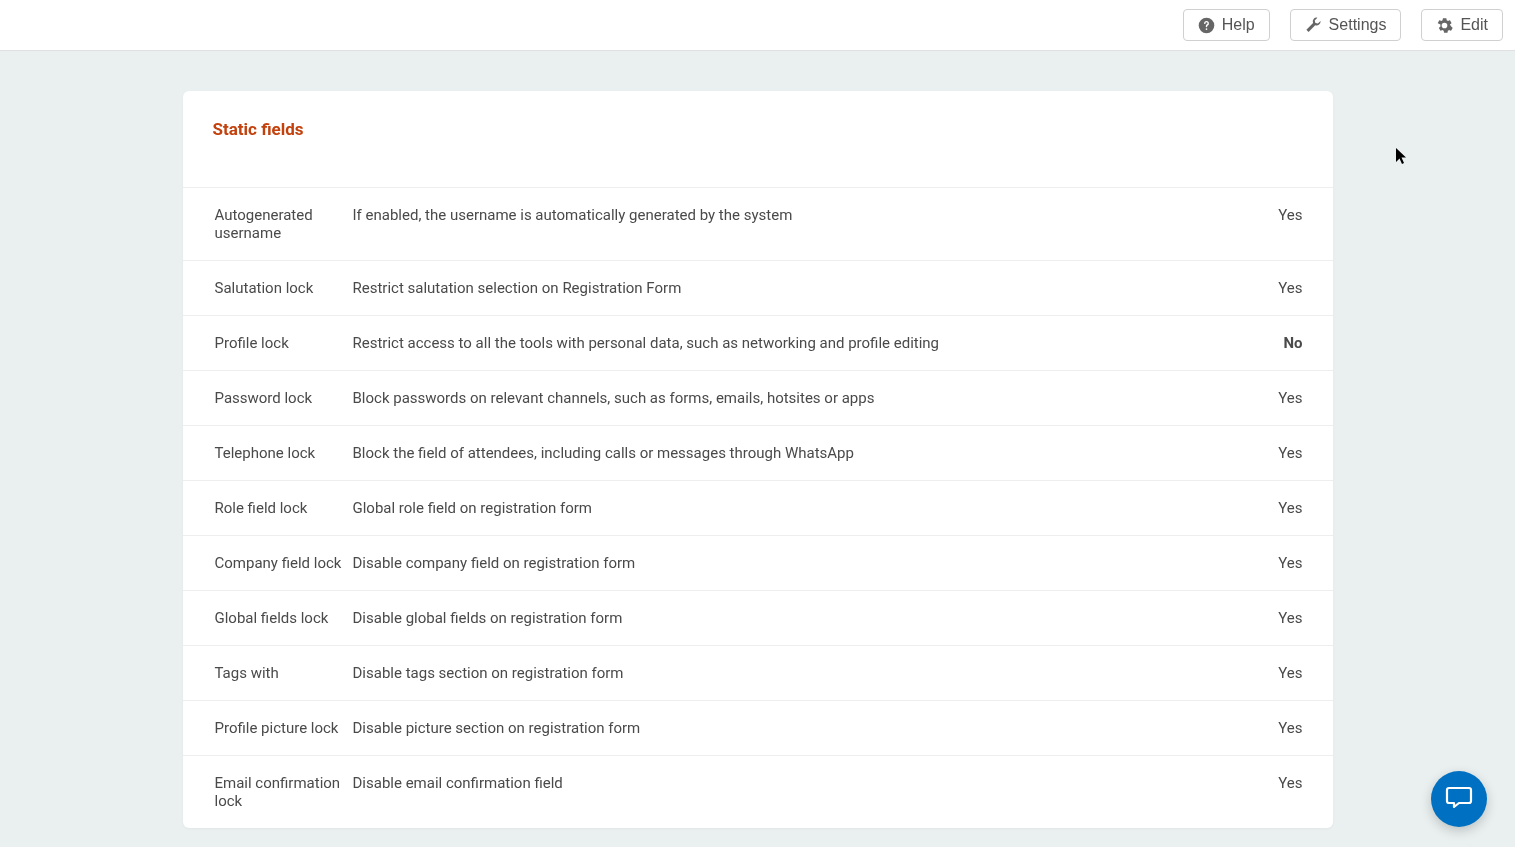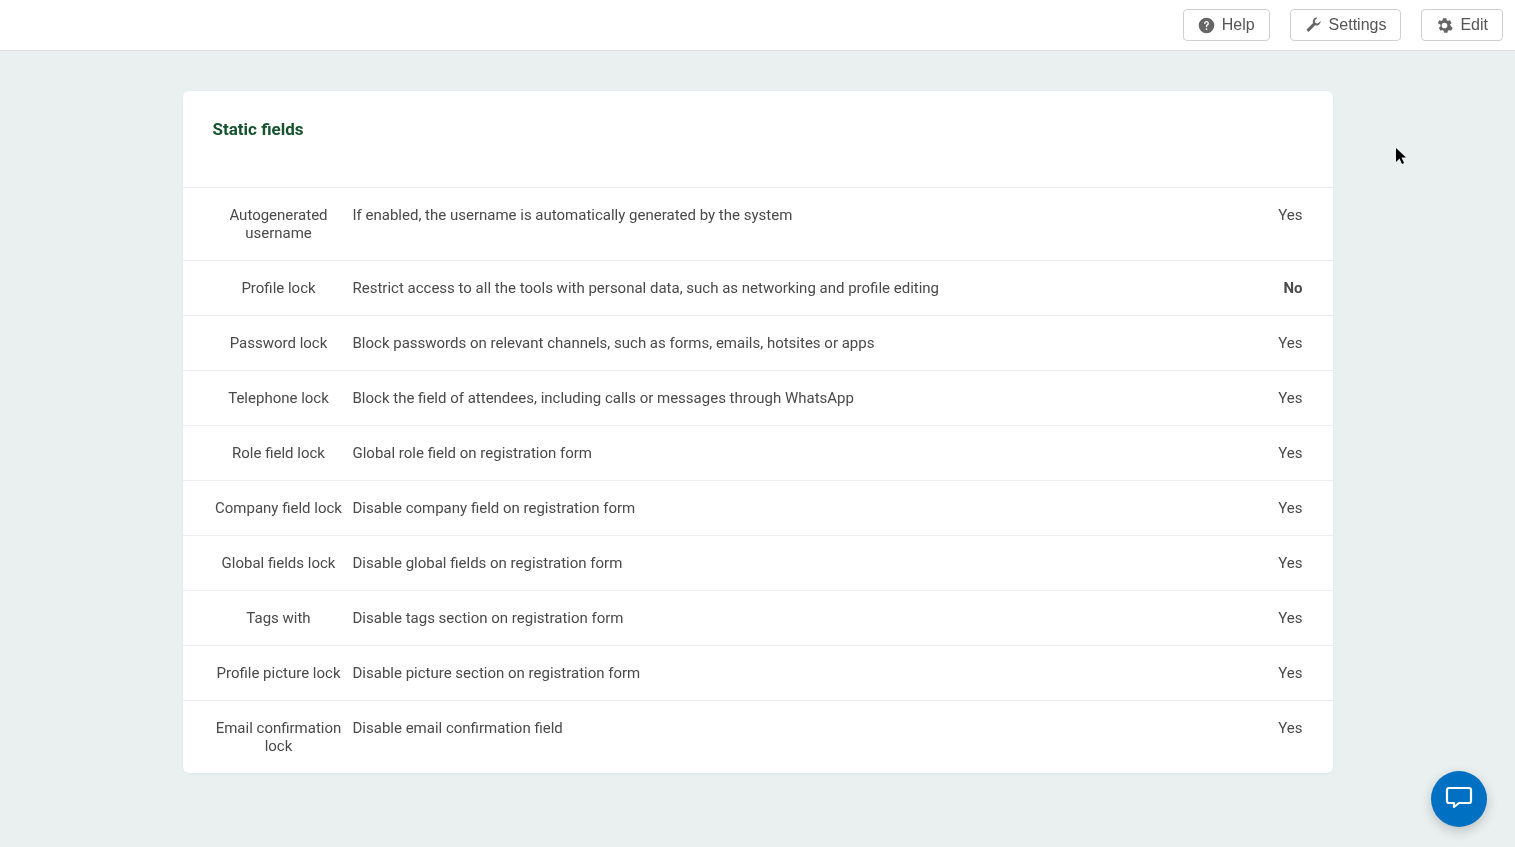--- a/index.html
+++ b/index.html
@@ -53,41 +53,40 @@
       border-radius: 6px;
       width: 1150px;
       box-shadow: 0 1px 3px rgba(0,0,0,0.04);
     }
     .card-header {
       padding: 28px 30px 48px 30px;
     }
     .card-title {
       font-size: 17px;
       font-weight: 700;
-      color: #14532d;
+      color: #c2410c;
     }
     .table {
       width: 100%;
       border-collapse: collapse;
     }
     .table tr {
       border-top: 1px solid #eeeeee;
     }
     .table td {
       padding: 18px 0;
       font-size: 15px;
       color: #4a4a4a;
       vertical-align: top;
     }
     .td-name {
       width: 170px;
       padding-left: 32px !important;
       padding-right: 10px !important;
       font-weight: 400;
-      text-align: center;
     }
     .td-desc {
       padding-left: 0 !important;
     }
     .td-val {
       width: 120px;
       text-align: right;
       padding-right: 30px !important;
       font-weight: 400;
     }
@@ -152,20 +151,25 @@
       <h2 class="card-title">Static fields</h2>
     </div>
     <table class="table">
       <tbody id="fields-body">
           <tr>
             <td class="td-name">Autogenerated username</td>
             <td class="td-desc">If enabled, the username is automatically generated by the system</td>
             <td class="td-val val-yes">Yes</td>
           </tr>
           <tr>
+            <td class="td-name">Salutation lock</td>
+            <td class="td-desc">Restrict salutation selection on Registration Form</td>
+            <td class="td-val val-yes">Yes</td>
+          </tr>
+          <tr>
             <td class="td-name">Profile lock</td>
             <td class="td-desc">Restrict access to all the tools with personal data, such as networking and profile editing</td>
             <td class="td-val val-no">No</td>
           </tr>
           <tr>
             <td class="td-name">Password lock</td>
             <td class="td-desc">Block passwords on relevant channels, such as forms, emails, hotsites or apps</td>
             <td class="td-val val-yes">Yes</td>
           </tr>
           <tr>

